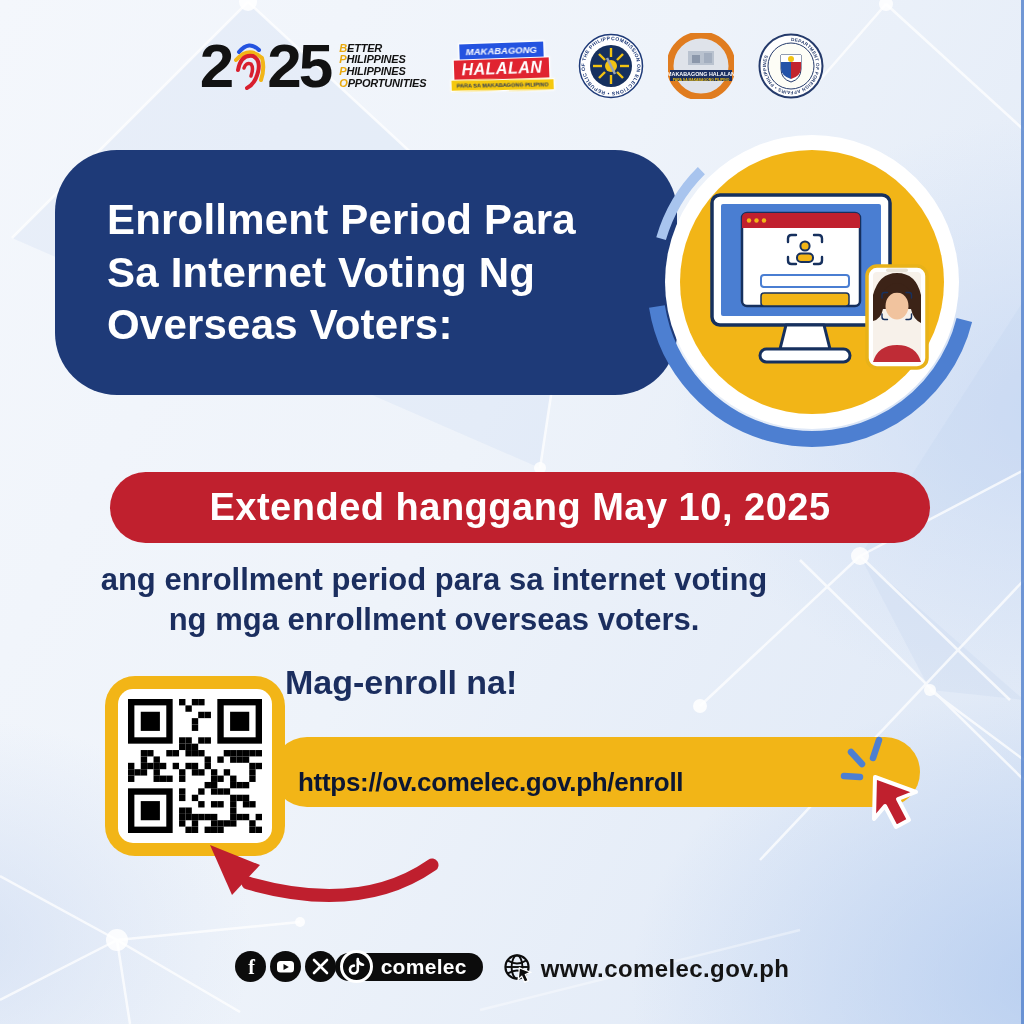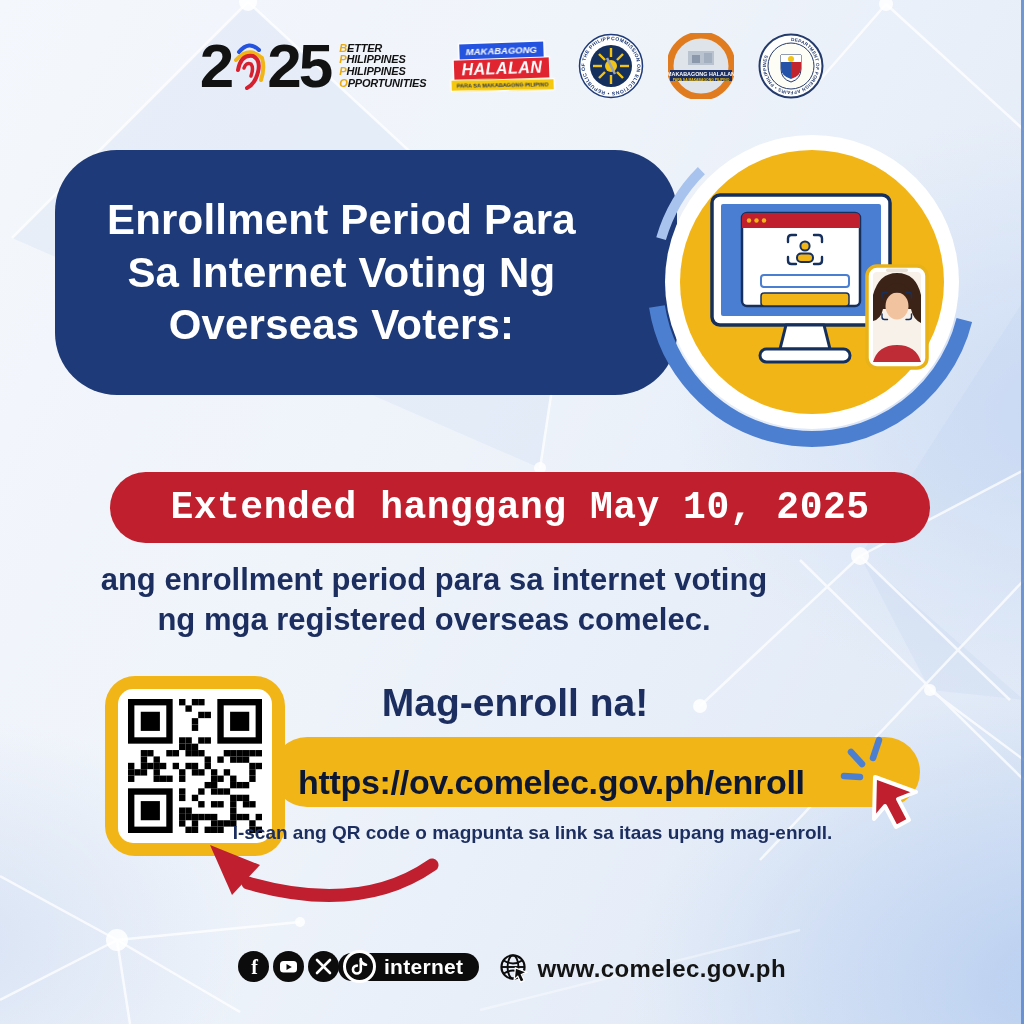--- a/index.html
+++ b/index.html
@@ -23,36 +23,36 @@
   .bago-words{font-style:italic;font-weight:800;font-size:11px;line-height:1.06;color:#121212;letter-spacing:-.2px;}
   .bago-words div::first-letter{color:#e9a90f;}
   .logo-mbh{display:flex;flex-direction:column;align-items:center;transform:rotate(-2deg);filter:drop-shadow(0 0 1px #fff);}
   .mbh-top{background:#2453e0;color:#fff;font-style:italic;font-weight:800;font-size:9.5px;padding:2px 6px;border:1px solid #fff;}
   .mbh-mid{background:#e02430;color:#fff;font-style:italic;font-weight:800;font-size:16px;padding:1px 7px;margin-top:-1px;border:1px solid #fff;letter-spacing:.5px;}
   .mbh-ribbon{background:#f5c80e;color:#1b2e5f;font-weight:700;font-size:5.5px;padding:2px 5px;margin-top:-1px;border:1px solid #fff;white-space:nowrap;transform:rotate(1deg);}
   .seal{width:66px;height:66px;}
 
   
   .title-card{position:absolute;left:55px;top:150px;width:622px;height:245px;background:#1e3a78;border-radius:62px;}
-  .title-text{position:absolute;left:52px;top:44px;color:#fff;font-size:42px;font-weight:800;line-height:1.25;letter-spacing:.2px;text-align:center;}
+  .title-text{position:absolute;left:52px;top:44px;color:#fff;font-size:42px;font-weight:800;line-height:1.25;letter-spacing:.2px;}
 
   
   .hero{position:absolute;left:636px;top:105px;width:354px;height:354px;}
 
   
   .banner-red{position:absolute;left:110px;top:472px;width:820px;height:71px;background:#c0202e;border-radius:36px;display:flex;align-items:center;justify-content:center;}
-  .banner-red span{color:#fff;font-size:38px;font-weight:800;letter-spacing:.5px;font-family:Liberation Mono, monospace;}
+  .banner-red span{color:#fff;font-size:38px;font-weight:800;letter-spacing:.5px;}
 
   
   .body-text{position:absolute;left:0;top:560px;width:868px;text-align:center;color:#1b2e5f;font-size:31px;font-weight:800;line-height:1.28;}
 
   
-  .cta{position:absolute;left:285px;top:681px;width:460px;text-align:center;color:#1b2e5f;font-size:39px;font-weight:800;}
+  .cta{position:absolute;left:285px;top:663px;width:460px;text-align:left;color:#1b2e5f;font-size:34px;font-weight:800;}
   .url-pill{position:absolute;left:272px;top:737px;width:648px;height:70px;background:#f2b517;border-radius:36px;}
-  .url-text{position:absolute;left:26px;top:0;height:90px;display:flex;align-items:center;color:#0c1733;font-size:34px;font-weight:800;letter-spacing:-.3px;}
+  .url-text{position:absolute;left:26px;top:0;height:90px;display:flex;align-items:center;color:#0c1733;font-size:26px;font-weight:800;letter-spacing:-.3px;}
   .qr-box{position:absolute;left:105px;top:676px;width:180px;height:180px;background:#f2b517;border-radius:30px;}
   .qr-inner{position:absolute;inset:13px;background:#fff;border-radius:15px;display:flex;align-items:center;justify-content:center;}
   .caption{position:absolute;left:105px;top:822px;width:855px;text-align:center;color:#1b2e5f;font-size:19px;font-weight:800;}
   .click-fx{position:absolute;left:835px;top:733px;width:110px;height:110px;}
   .curve-arrow{position:absolute;left:180px;top:833px;width:280px;height:95px;}
 
   
   .footer{position:absolute;left:0;right:0;top:950px;display:flex;justify-content:center;align-items:center;}
   .soc{width:31px;height:31px;border-radius:50%;background:#0c0c0c;color:#fff;display:flex;align-items:center;justify-content:center;margin-right:4px;flex:0 0 auto;}
   .soc svg{width:31px;height:31px;}
@@ -235,21 +235,21 @@
       <rect x="250" y="163.5" width="22" height="3.5" rx="1.75" fill="#e8e2d8"></rect>
     </g>
   </svg>
 
   <div class="banner-red">
     <span>Extended hanggang May 10, 2025</span>
   </div>
 
   <div class="body-text">
     <div>ang enrollment period para sa internet voting</div>
-    <div>ng mga registered overseas comelec.</div>
+    <div>ng mga enrollment overseas voters.</div>
   </div>
 
   <div class="cta">Mag-enroll na!</div>
 
   <div class="url-pill">
     <div class="url-text">https://ov.comelec.gov.ph/enroll</div>
   </div>
 
   <div class="qr-box">
     <div class="qr-inner">
@@ -373,21 +373,20 @@
           <rect x="84" y="0" width="42" height="42" fill="#000"></rect>
           <rect x="90" y="6" width="30" height="30" fill="#fff"></rect>
           <rect x="96" y="12" width="18" height="18" fill="#000"></rect>
           <rect x="0" y="84" width="42" height="42" fill="#000"></rect>
           <rect x="6" y="90" width="30" height="30" fill="#fff"></rect>
           <rect x="12" y="96" width="18" height="18" fill="#000"></rect>
         </svg>
     </div>
   </div>
 
-  <div class="caption">I-scan ang QR code o magpunta sa link sa itaas upang mag-enroll.</div>
 
   <svg class="click-fx" viewBox="0 0 110 110">
     <g stroke="#4d7fd1" stroke-width="6.5" stroke-linecap="round">
       <line x1="44" y1="7" x2="38" y2="25"></line>
       <line x1="16" y1="19" x2="27" y2="31"></line>
       <line x1="9" y1="43" x2="25" y2="44"></line>
     </g>
     <path d="M40 44 L81 59 L63 66 L74 87 L61 94 L50 73 L39 86 Z" fill="#c0202e" stroke="#fff" stroke-width="4" stroke-linejoin="round"></path>
   </svg>
 
@@ -415,21 +414,21 @@
             <line x1="22" y1="9" x2="9" y2="22"></line>
           </g>
       </svg>
     </span>
     <span class="soc tiktok">
       <svg viewBox="0 0 31 31">
         <path d="M17 7 v12 a4.5 4.5 0 1 1 -4.5 -4.5" fill="none" stroke="#fff" stroke-width="3" stroke-linecap="round"></path>
         <path d="M17 9 q2 4 6 4.5" fill="none" stroke="#fff" stroke-width="3" stroke-linecap="round"></path>
       </svg>
     </span>
-    <span class="handle-pill">internet</span>
+    <span class="handle-pill">comelec</span>
     <span class="site">
       <svg width="32" height="32" viewBox="0 0 40 40">
         <circle cx="20" cy="20" r="14.5" fill="none" stroke="#0c0c0c" stroke-width="2.6"></circle>
         <ellipse cx="20" cy="20" rx="6.8" ry="14.5" fill="none" stroke="#0c0c0c" stroke-width="2.4"></ellipse>
         <line x1="5.5" y1="20" x2="34.5" y2="20" stroke="#0c0c0c" stroke-width="2.4"></line>
         <path d="M8 11.5 q12 8 24 0" fill="none" stroke="#0c0c0c" stroke-width="2.4"></path>
         <path d="M8 28.5 q12 -8 24 0" fill="none" stroke="#0c0c0c" stroke-width="2.4"></path>
         <path d="M23 21 L37 26.5 L30.5 29.5 L34 37 L29.5 39 L26 31.5 L21.5 35.5 Z" fill="#0c0c0c" stroke="#fff" stroke-width="1.6"></path>
       </svg>
       <span>www.comelec.gov.ph</span>

